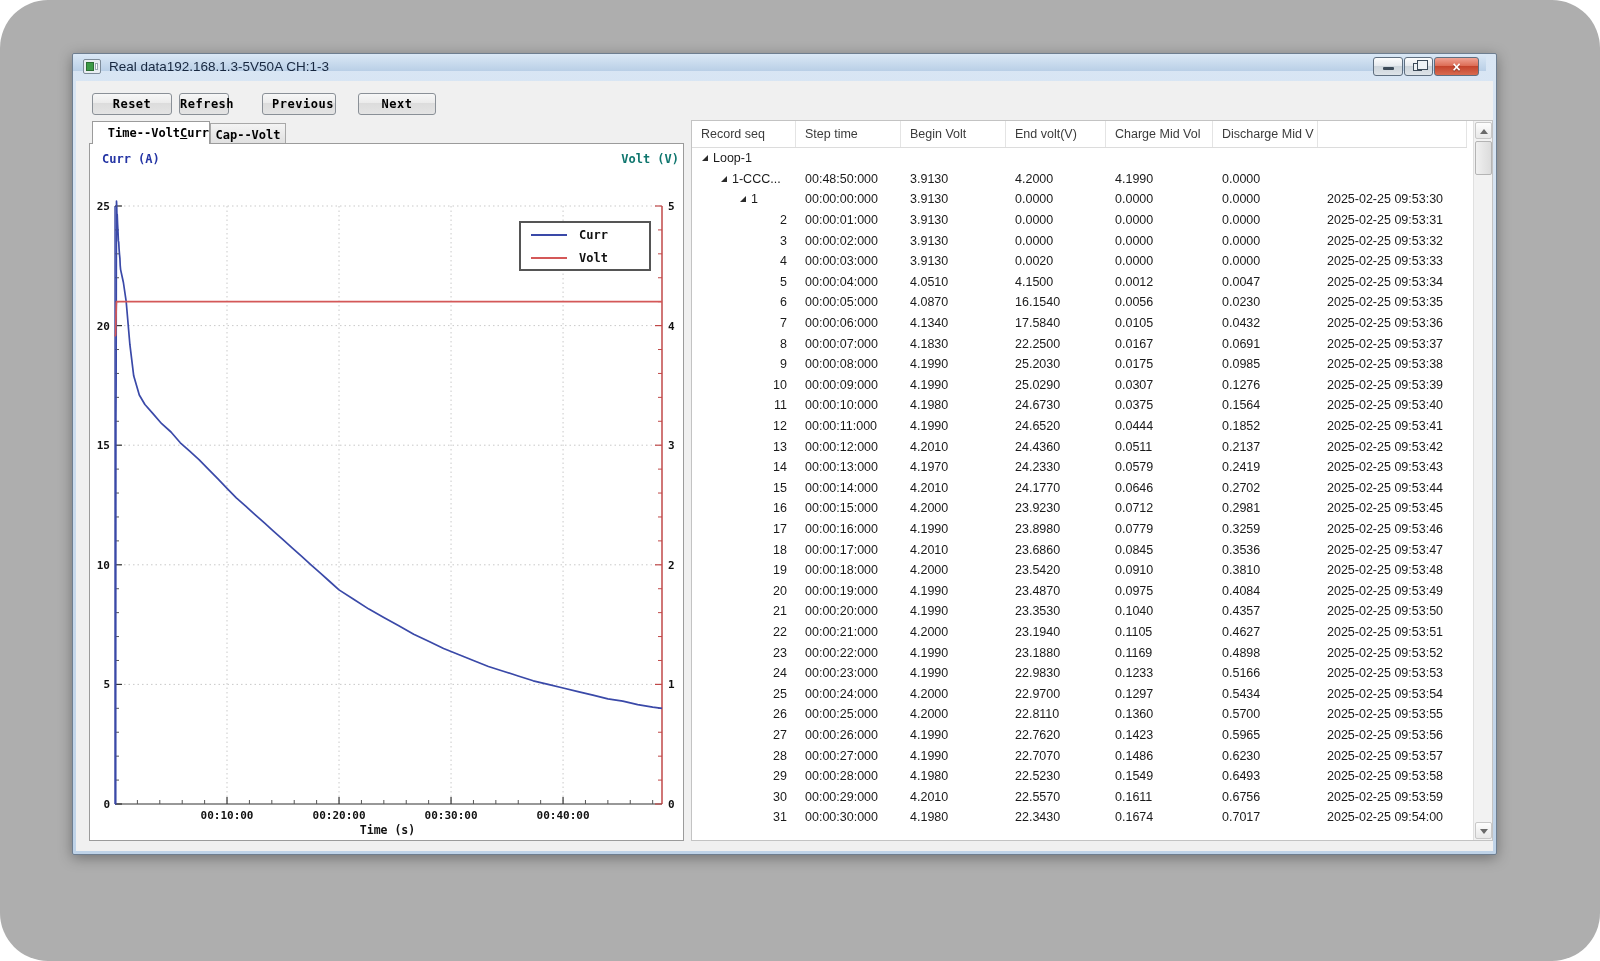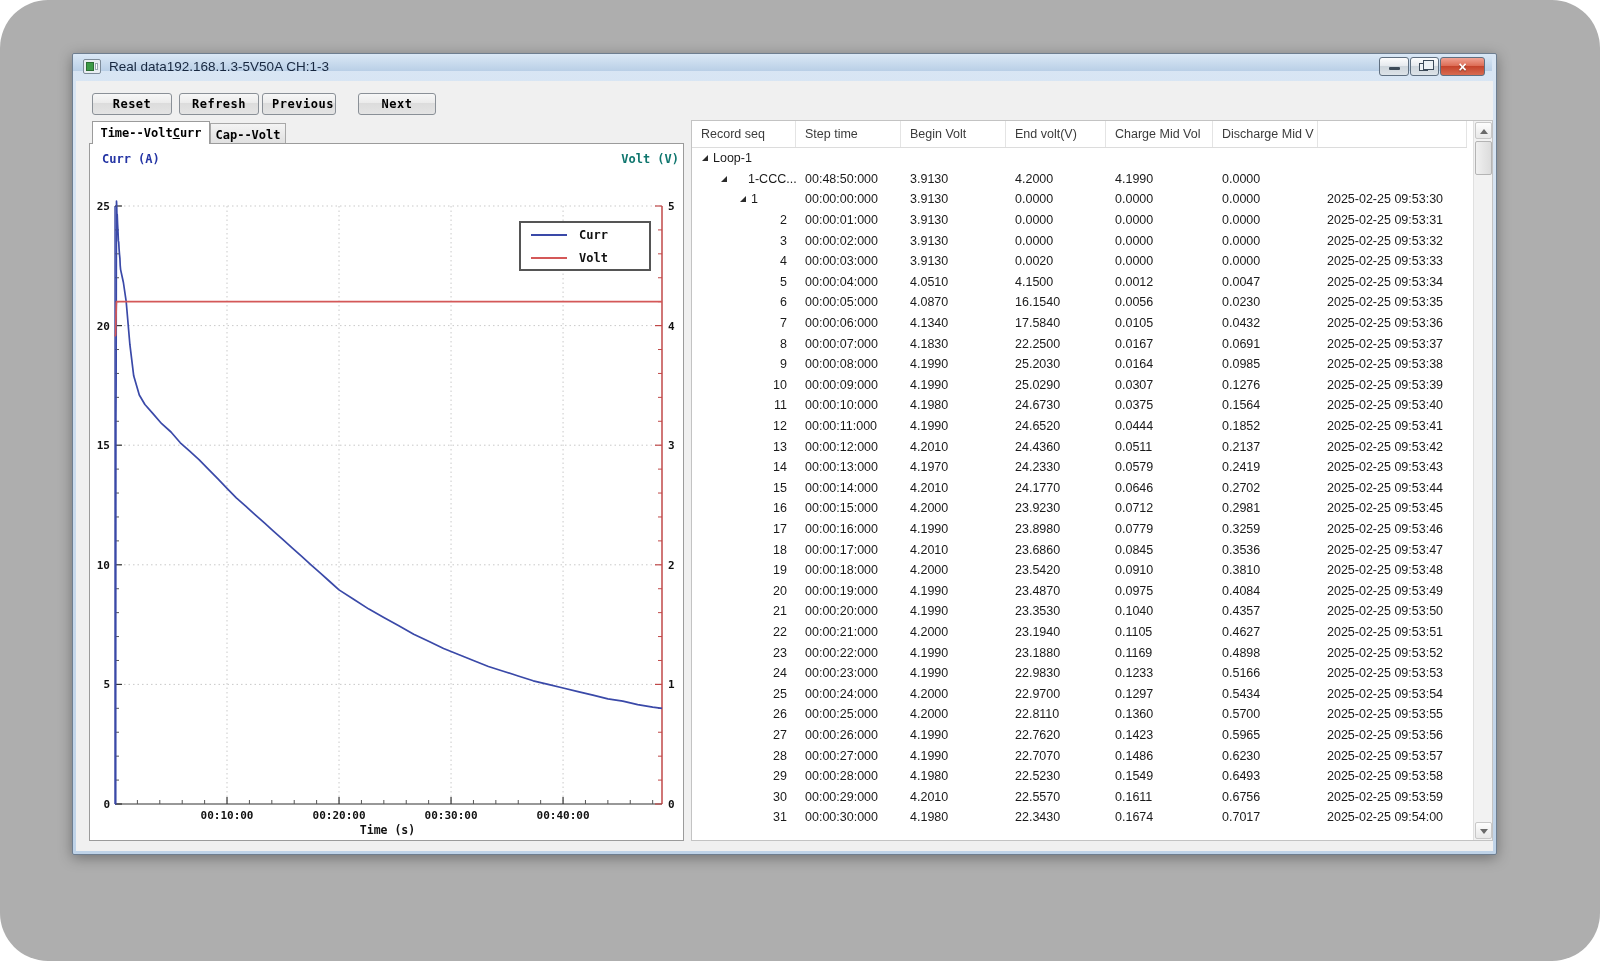--- a/index.html
+++ b/index.html
@@ -4,21 +4,21 @@
 <style>
   * { margin:0; padding:0; box-sizing:border-box; }
   html,body { width:1600px; height:961px; background:#fff; font-family:"Liberation Sans", sans-serif; overflow:hidden; }
   .matte { position:absolute; inset:0; background:#aeaeae; border-radius:48px; }
 
   
   .window { position:absolute; left:72px; top:53px; width:1425px; height:802px;
             border:1px solid #6e7e90; border-radius:2px;
             background:linear-gradient(#d9e6f4,#bfd3e8);
             box-shadow:0 3px 14px rgba(0,0,0,.35); }
-  .titlebar { position:absolute; left:0; top:0; right:4px; height:17px;
+  .titlebar { position:absolute; left:0; top:0; right:10px; height:17px;
               background:linear-gradient(#dbe8f6,#c8daed 55%,#b9cfe6); border-radius:2px 2px 0 0; }
   .app-icon { position:absolute; left:10px; top:5px; width:18px; height:15px; background:#e8edf2;
               border:1px solid #7d8b99; border-radius:2px; }
   .app-icon .g { position:absolute; left:2px; top:2px; width:8px; height:9px; background:#3c9a46; border:1px solid #2c6e33; }
   .app-icon .w { position:absolute; right:2px; top:3px; width:3px; height:7px; background:#fff; border:1px solid #9aa7b3; }
   .title-text { position:absolute; left:36px; top:5px; font-size:13.5px; color:#17273f; }
   .win-controls { position:absolute; right:7px; top:3px; display:flex; gap:1px; }
   .wbtn { height:19px; border:1px solid #5f6f80; border-radius:3px;
           background:linear-gradient(#fdfdfd,#e6eaee 45%,#ccd4db 46%,#dde3e8); position:relative; }
   .wbtn.min { width:30px; } .wbtn.max { width:29px; } 
@@ -101,25 +101,25 @@
         </div>
       <div class="wbtn close">
           <div class="glyph-x">×</div>
         </div>
     </div>
   </div>
 
   <div class="client">
 
     <div class="btn" style="left:16px;width:80px;">Reset</div>
-    <div class="btn" style="left:103px;width:80px;">Refresh</div>
+    <div class="btn" style="left:103px;width:50px;">Refresh</div>
     <div class="btn" style="left:186px;width:74px;padding-left:8px;">Previous</div>
     <div class="btn" style="left:270px;width:78px;margin-left:12px;">Next</div>
 
-    <div class="tab active" style="left:16px;width:118px;"><span>Time--Volt</span><span style="text-decoration:underline">C</span><span>urr</span></div>
+    <div class="tab active" style="left:16px;width:118px;text-align:right;"><span>Time--Volt</span><span style="text-decoration:underline">C</span><span>urr</span></div>
     <div class="tab inactive" style="left:134px;width:76px;">Cap--Volt</div>
 
     <div class="chart-panel">
       <div class="axis-title left">Curr (A)</div>
       <div class="axis-title right">Volt (V)</div>
       <svg width="595" height="698" style="position:absolute;left:0;top:0;">
           <line x1="25" y1="540.4" x2="572" y2="540.4" stroke="#c9c9c9" stroke-width="1" stroke-dasharray="1.5 3"></line>
           <line x1="25" y1="420.79999999999995" x2="572" y2="420.79999999999995" stroke="#c9c9c9" stroke-width="1" stroke-dasharray="1.5 3"></line>
           <line x1="25" y1="301.2" x2="572" y2="301.2" stroke="#c9c9c9" stroke-width="1" stroke-dasharray="1.5 3"></line>
           <line x1="25" y1="181.59999999999997" x2="572" y2="181.59999999999997" stroke="#c9c9c9" stroke-width="1" stroke-dasharray="1.5 3"></line>
@@ -256,21 +256,21 @@
               <span class="tree-label">Loop-1</span>
             </div>
             <div class="cell c2"></div>
             <div class="cell c3"></div>
             <div class="cell c4"></div>
             <div class="cell c5"></div>
             <div class="cell c6"></div>
             <div class="cell c7"></div>
           </div>
           <div class="row">
-            <div class="cell c1 tree" style="padding-left: 29px; gap: 16px;">
+            <div class="cell c1 tree" style="padding-left: 29px;">
               <span class="expander"></span>
               <span class="tree-label">1-CCC...</span>
             </div>
             <div class="cell c2">00:48:50:000</div>
             <div class="cell c3">3.9130</div>
             <div class="cell c4">4.2000</div>
             <div class="cell c5">4.1990</div>
             <div class="cell c6">0.0000</div>
             <div class="cell c7"></div>
           </div>
@@ -347,21 +347,21 @@
             <div class="cell c4">22.2500</div>
             <div class="cell c5">0.0167</div>
             <div class="cell c6">0.0691</div>
             <div class="cell c7">2025-02-25 09:53:37</div>
           </div>
           <div class="row">
             <div class="cell c1 num">9</div>
             <div class="cell c2">00:00:08:000</div>
             <div class="cell c3">4.1990</div>
             <div class="cell c4">25.2030</div>
-            <div class="cell c5">0.0164</div>
+            <div class="cell c5">0.0175</div>
             <div class="cell c6">0.0985</div>
             <div class="cell c7">2025-02-25 09:53:38</div>
           </div>
           <div class="row">
             <div class="cell c1 num">10</div>
             <div class="cell c2">00:00:09:000</div>
             <div class="cell c3">4.1990</div>
             <div class="cell c4">25.0290</div>
             <div class="cell c5">0.0307</div>
             <div class="cell c6">0.1276</div>

